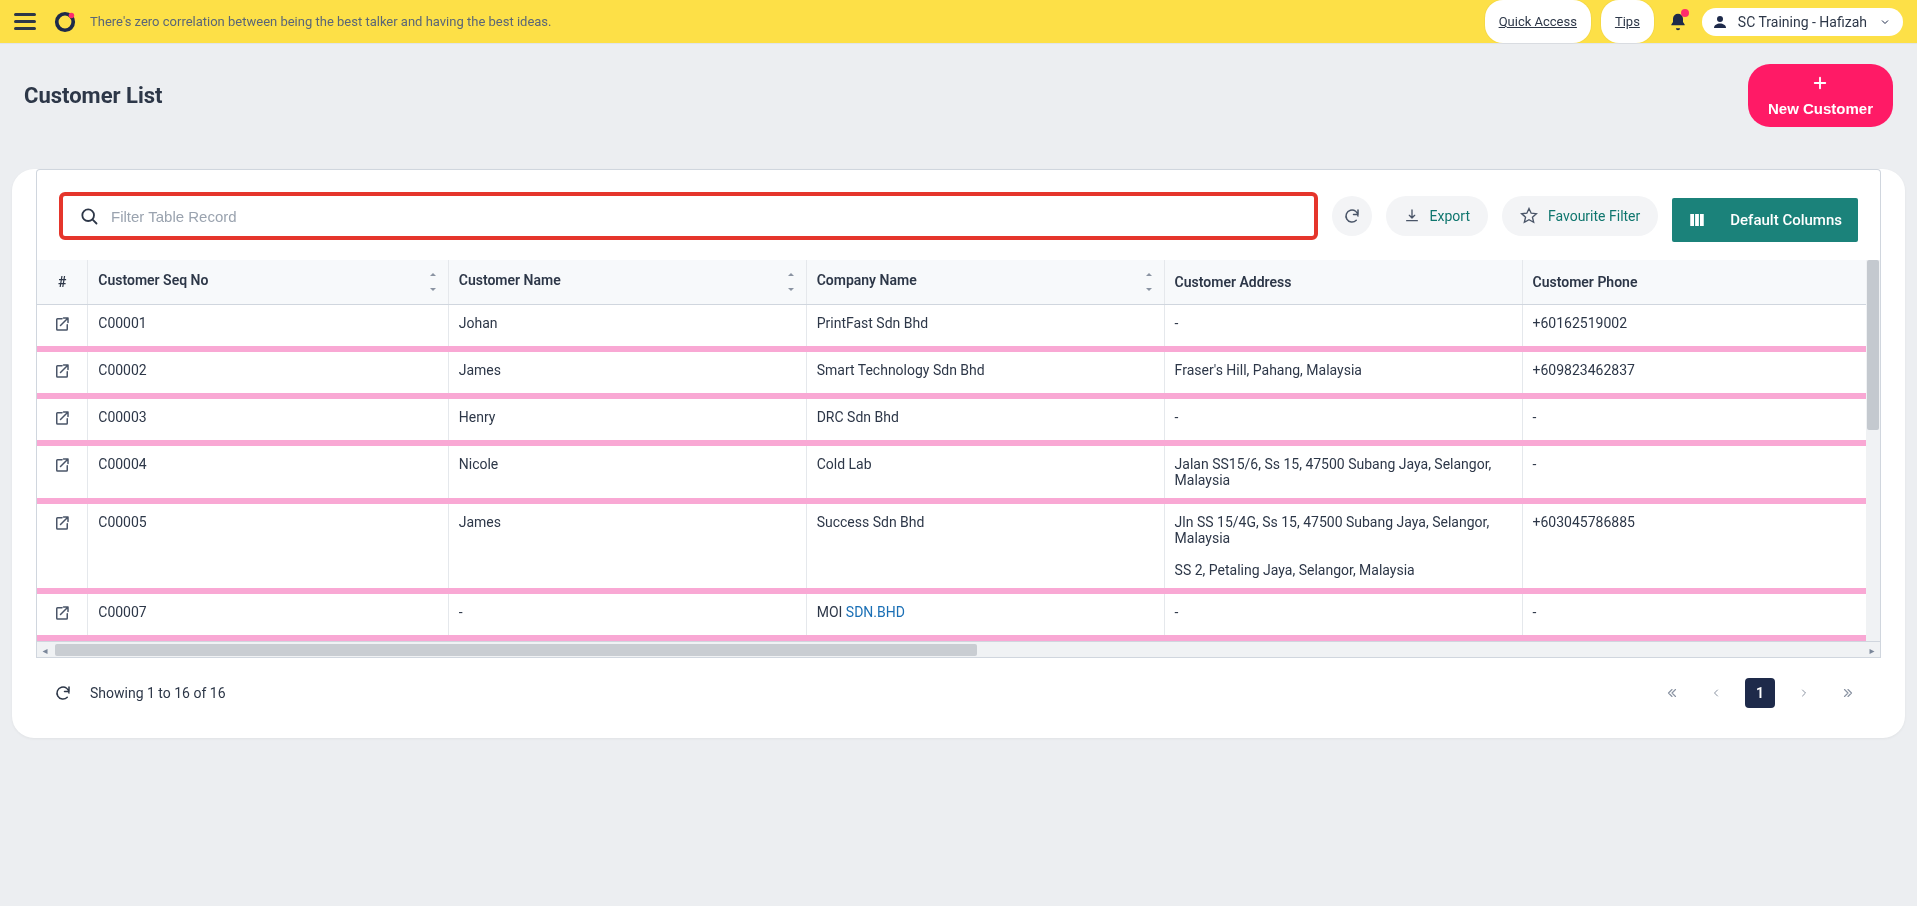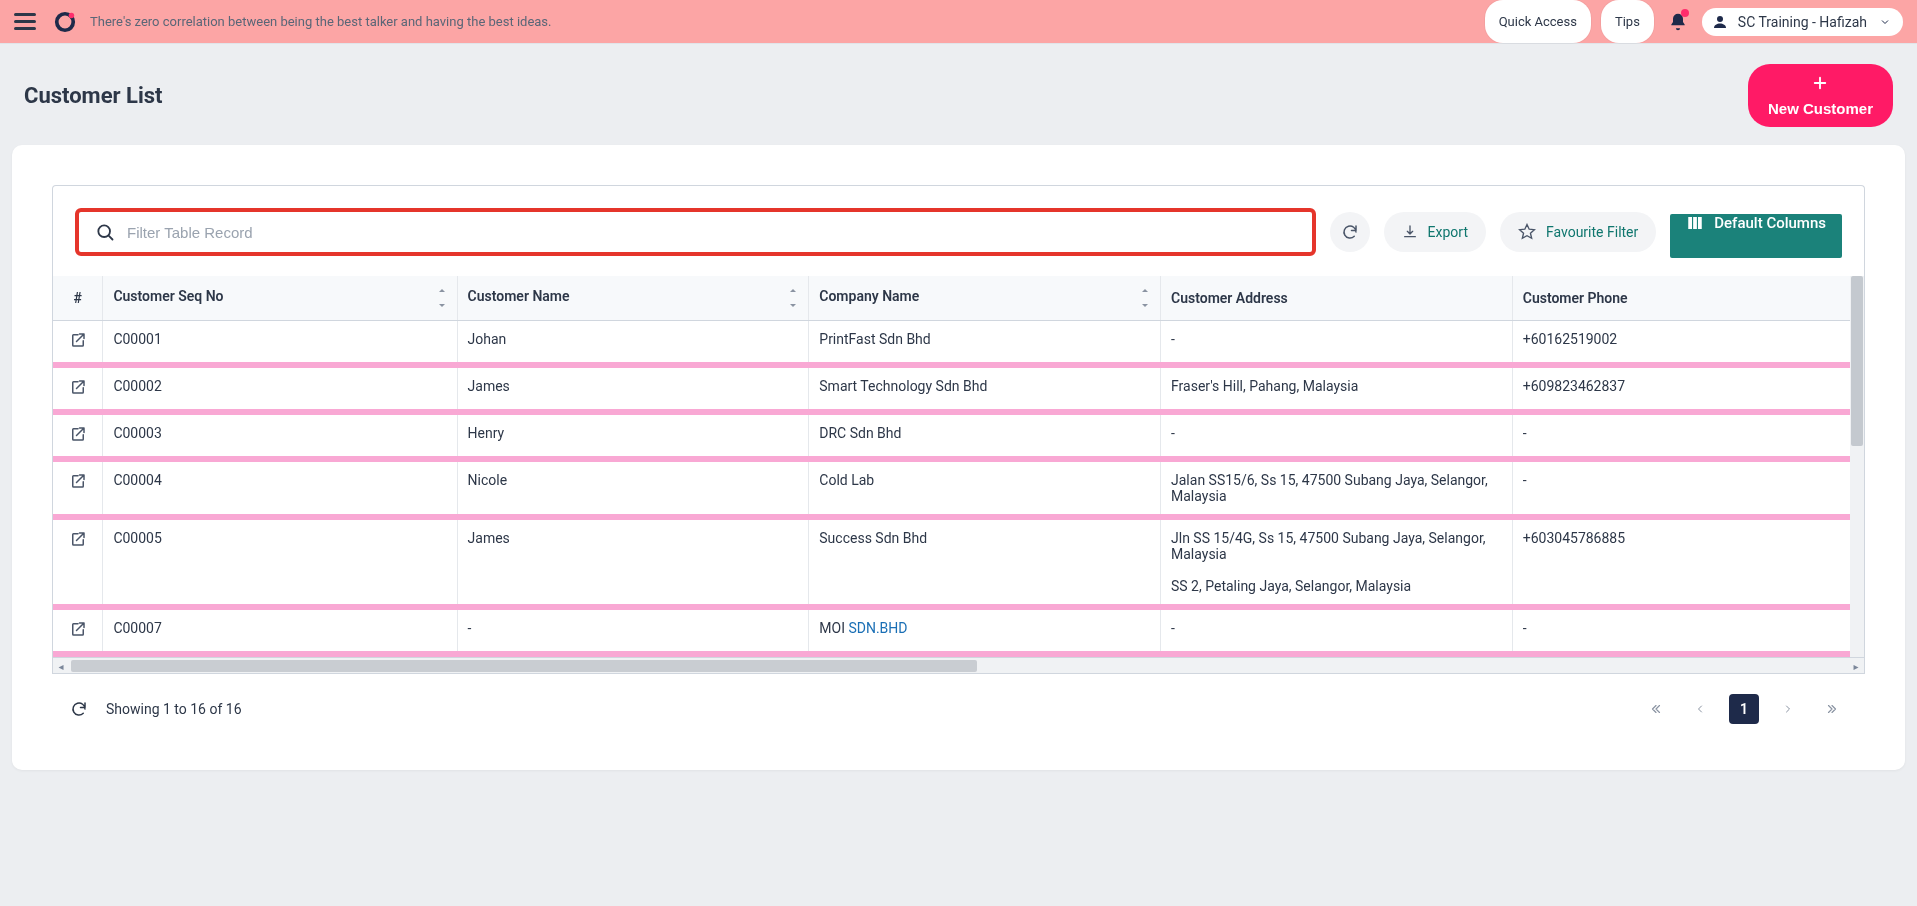--- a/index.html
+++ b/index.html
@@ -1,50 +1,50 @@
 <!DOCTYPE html>
 <html><head>
 <meta charset="utf-8">
 <style>
   * { box-sizing: border-box; margin: 0; padding: 0; }
   html, body { width: 100%; height: 100%; font-family: -apple-system, BlinkMacSystemFont, "Segoe UI", Roboto, Arial, sans-serif; background: #eceef1; color: #2d3748; }
   body { font-size: 14px; }
 
   
-  .topbar { height: 44px; display: flex; padding: 0 14px; background: #fca5a5; border-bottom: 1px solid #e1e4e9; }
+  .topbar { height: 44px; display: flex; padding: 0 14px; background: #fde047; border-bottom: 1px solid #e1e4e9; }
   .topbar-left { display: flex; align-items: center; gap: 14px; }
   .hamburger { width: 26px; height: 26px; display:flex; flex-direction:column; justify-content:center; gap:4px; cursor:pointer; }
   .hamburger span { display:block; height:3px; background:#2d3748; border-radius:2px; width:22px; }
   .logo { width:22px; height:22px; position:relative; }
   .logo svg { width:22px; height:22px; }
   .tagline { color:#5a6677; font-size:13px; }
   .topbar-right { margin-left:auto; display:flex; align-items:center; gap:10px; }
-  .pill { background:#fff; border-radius:18px; padding:14px 14px; font-size:13px; color:#2d3748; cursor:pointer; display:flex; align-items:center; gap:8px; box-shadow:0 0 0 1px rgba(0,0,0,0.03); }
+  .pill { background:#fff; border-radius:18px; padding:14px 14px; font-size:13px; color:#2d3748; cursor:pointer; display:flex; align-items:center; gap:8px; box-shadow:0 0 0 1px rgba(0,0,0,0.03);text-decoration:underline; }
   .bell { position:relative; width:28px; height:28px; display:flex; align-items:center; justify-content:center; cursor:pointer; }
   .bell .dot { position:absolute; top:1px; right:3px; width:8px; height:8px; background:#ff2d6c; border-radius:50%; }
   .user-pill { background:#fff; border-radius:18px; padding:4px 12px 4px 8px; display:flex; align-items:center; gap:8px; cursor:pointer; }
   .avatar-icon { width:20px; height:20px; display:flex; align-items:center; justify-content:center; }
   .chev { margin-left:4px; }
 
   
   .page-head { display:flex; align-items:center; padding: 20px 24px 18px; }
   .page-title { font-size:22px; font-weight:700; color:#2d3748; }
   .new-btn { margin-left:auto; background:#ff1a66; color:#fff; border:none; border-radius:22px; padding:10px 20px; font-size:15px; font-weight:600; display:flex; align-items:center; gap:8px; cursor:pointer;flex-direction:column; }
   .new-btn svg { width:18px; height:18px; }
 
   
-  .card { background:#fff; margin:0 12px 20px; border-radius:10px; box-shadow:0 1px 3px rgba(0,0,0,0.05); padding:16px; }
+  .card { background:#fff; margin:0 12px 20px; border-radius:22px; box-shadow:0 1px 3px rgba(0,0,0,0.05); padding:0; }
 
   .toolbar { display:flex; align-items:center; gap:14px; padding:20px 22px 18px; border:1px solid #d0d6de; border-radius:4px 4px 0 0; border-bottom:none; margin: 24px 24px 0; background:#fff; }
   .searchwrap { flex:1; display:flex; align-items:center; gap:12px; border:4px solid #e5352b; border-radius:6px; padding:10px 16px; background:#fff; }
   .searchwrap input { flex:1; border:none; outline:none; font-size:15px; color:#333; background:transparent; }
   .searchwrap input::placeholder { color:#9aa3af; }
   .icon-btn { width:40px; height:40px; border-radius:50%; background:#f3f4f6; display:flex; align-items:center; justify-content:center; cursor:pointer; color:#4a5568; }
   .chip { height:40px; border-radius:20px; background:#f3f4f6; display:flex; align-items:center; gap:10px; padding:0 18px; cursor:pointer; color:#0f766e; font-size:14px; }
-  .default-cols { height:44px; background:#1b827a; color:#fff; display:flex; gap:10px; padding:0 16px; font-size:15px; font-weight:500; cursor:pointer; border-radius:2px;margin-top:8px; }
+  .default-cols { height:44px; background:#1b827a; color:#fff; display:flex; align-items:center; gap:24px; padding:0 16px; font-size:15px; font-weight:500; cursor:pointer; border-radius:2px;margin-top:8px; }
 
   
   .table-frame { margin:0 24px; border:1px solid #d0d6de; border-top:none; overflow:hidden; }
   .table-scroll { overflow-x:auto; overflow-y:auto; max-height: 390px; position:relative; }
   table { border-collapse:collapse; width:1470px; min-width:100%; }
   thead th { text-align:left; font-weight:600; font-size:14px; color:#2d3748; background:#f7f9fb; padding:12px 10px; border-bottom:1px solid #d0d6de; border-right:1px solid #e5e8ec; position:sticky; top:0; white-space:nowrap; }
   thead th:last-child { border-right:none; }
   tbody td { font-size:14px; color:#2d3748; padding:10px 10px; border-bottom:6px solid #f9a8d4; border-right:1px solid #e5e8ec; vertical-align:top; }
   tbody td:last-child { border-right:none; }
   .col-action { width:40px; text-align:center; }

